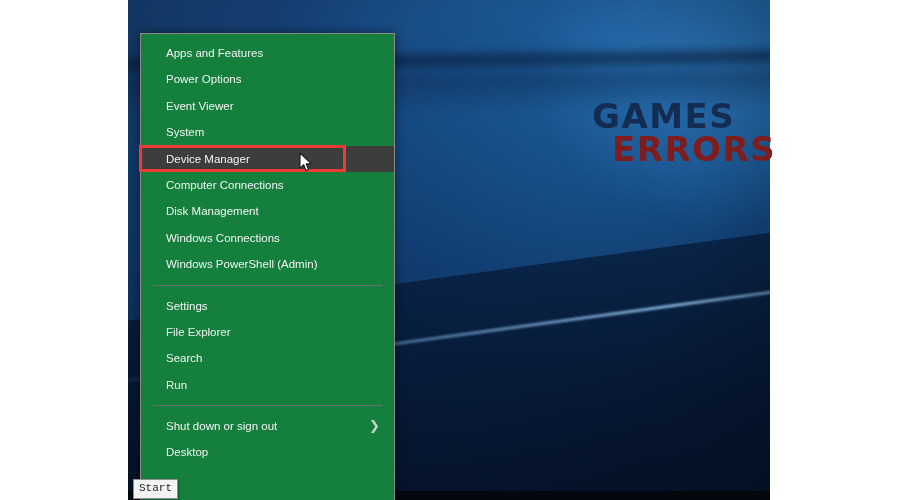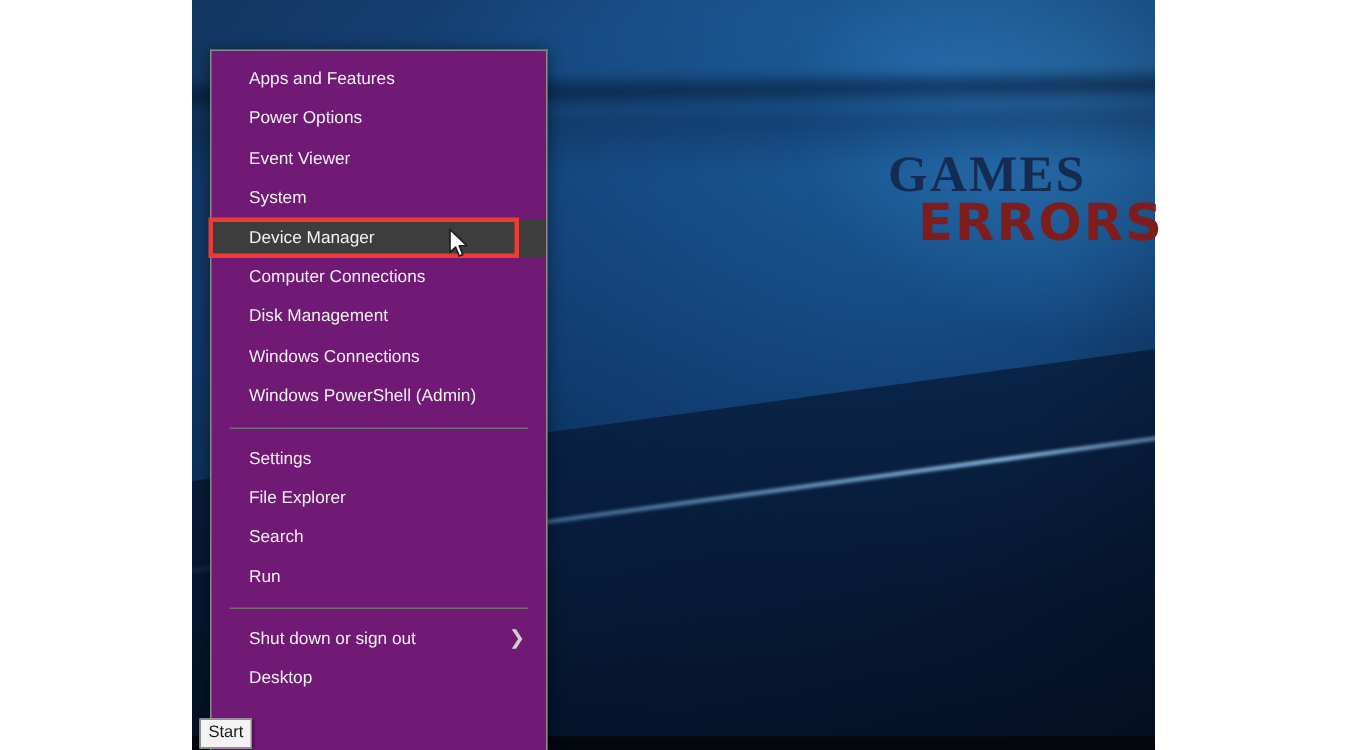--- a/index.html
+++ b/index.html
@@ -116,31 +116,31 @@
     line-height: 0.98;
     user-select: none;
   }
   #watermark .wm-line {
     font-family: "DejaVu Sans", sans-serif;
     font-weight: 700;
     font-size: 34px;
     letter-spacing: 1.5px;
     display: block;
   }
-  #watermark .wm-games { color: #142c52; font-family: Liberation Serif, serif; }
+  #watermark .wm-games { color: #142c52; }
   #watermark .wm-errors { color: #7f1d1d; margin-left: 20px; }
 
   
   #winx-menu {
     position: absolute;
     left: 140px;
     top: 33px;
-    width: 225px;
+    width: 255px;
     height: 467px;
-    background: #701a75;
+    background: #15803d;
     border: 1px solid #8a8a8a;
     border-bottom: none;
     box-sizing: border-box;
     box-shadow: 0 0 10px rgba(0,0,0,0.45);
     padding-top: 6px;
     overflow: hidden;
   }
   .menu-item {
     position: relative;
     height: 26.4px;
@@ -195,21 +195,21 @@
   }
 
   
   #start-tooltip {
     position: absolute;
     left: 133px;
     top: 479px;
     background: #f3f3f3;
     border: 1px solid #8e8e8e;
     color: #1a1a1a;
-    font-family: Liberation Sans, sans-serif;
+    font-family: Liberation Mono, monospace;
     font-size: 11px;
     line-height: 15px;
     padding: 1px 5px 2px 5px;
     box-shadow: 1px 1px 2px rgba(0,0,0,0.35);
     white-space: nowrap;
   }
 </style>
 </head>
 <body>
 

